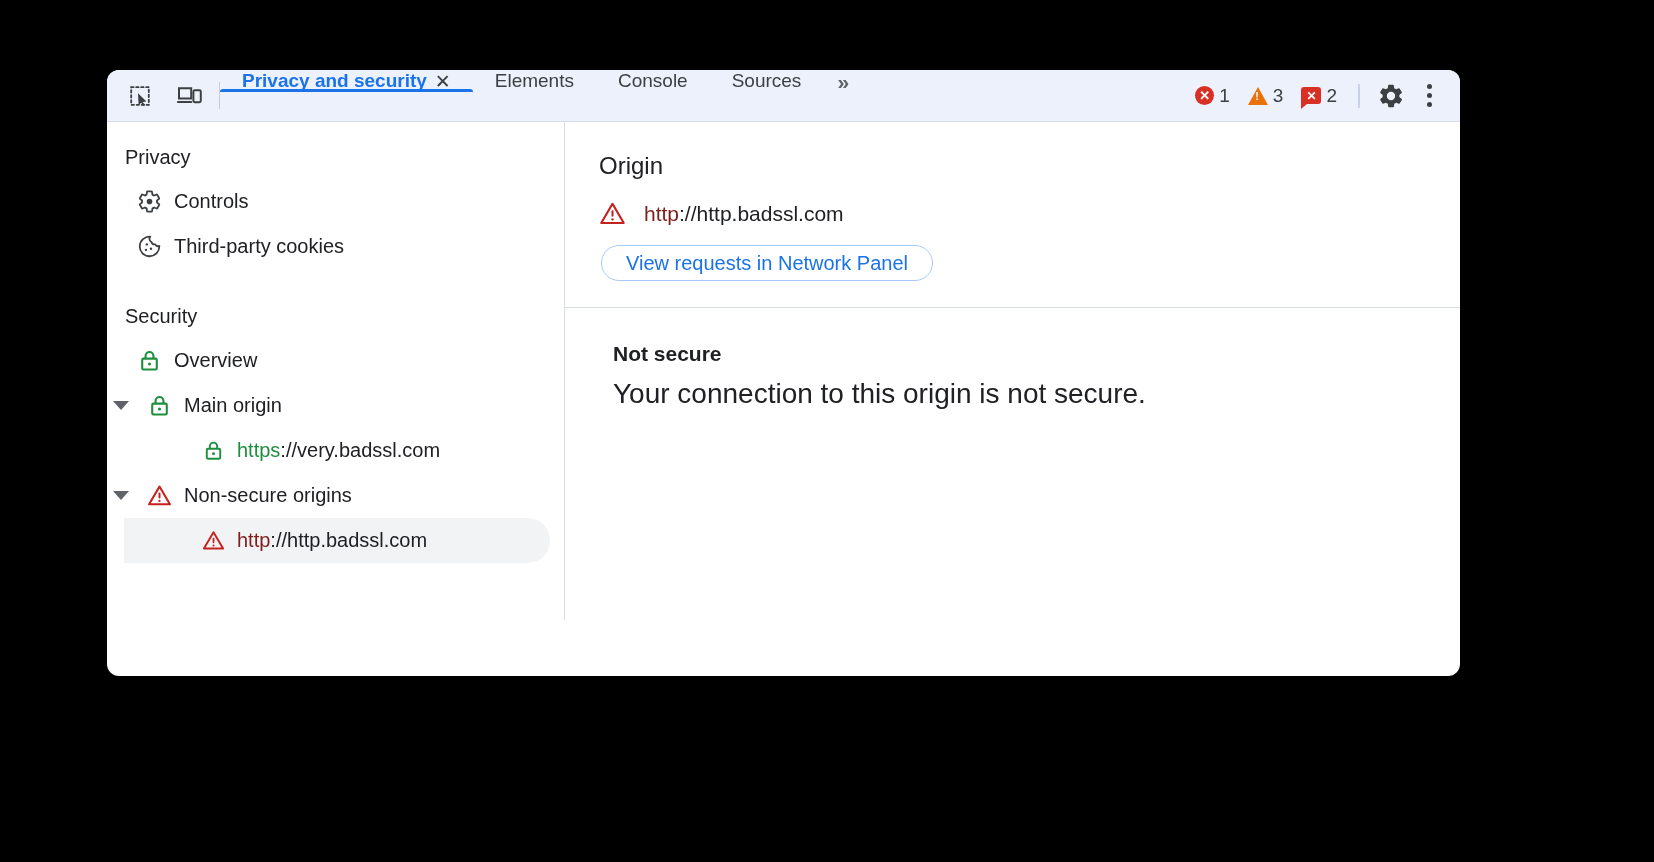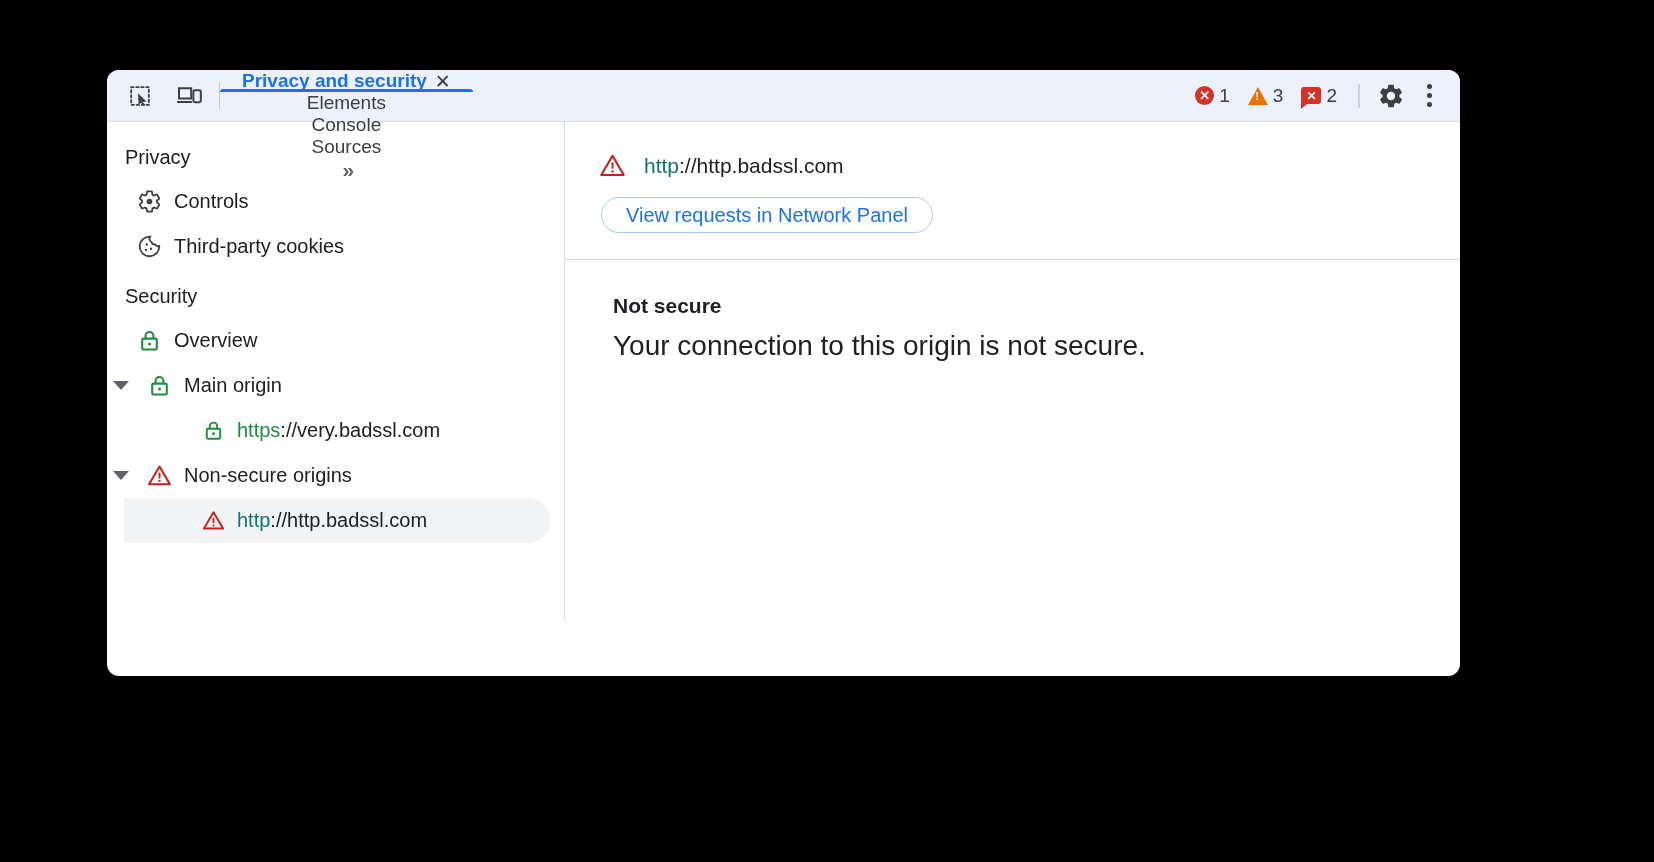--- a/index.html
+++ b/index.html
@@ -62,21 +62,21 @@
     width: 30px; height: 30px;
     display: flex; align-items: center; justify-content: center;
     border-radius: 4px;
   }
   .vdiv {
     width: 1px; background: #c5cbdb;
     margin: 12px 0;
     flex: 0 0 1px;
   }
 
-  .tabs { display: flex; align-items: center; flex-direction: column; }
+  .tabs { display: flex; align-items: flex-start; }
   .tab {
     display: flex; align-items: center; gap: 10px;
     padding: 0 22px;
     font-size: 19px;
     color: #3c4043;
     position: relative;
     white-space: nowrap;
   }
   .tab.active { color: #1a73e8; font-weight: bold; }
   .tab.active::after {
@@ -173,21 +173,21 @@
     border-right: 1px solid #d7dce8;
     padding: 24px 0 0 0;
     overflow: hidden;
   }
   .group-title {
     font-size: 20px;
     color: #202124;
     padding: 0 0 0 18px;
     margin-bottom: 10px;
   }
-  .group-title.second { margin-top: 16px; }
+  .group-title.second { margin-top: 36px; }
 
   .row {
     display: flex; align-items: center;
     height: 45px;
     padding-left: 18px;
     gap: 12px;
     font-size: 20px;
     color: #202124;
     white-space: nowrap;
   }
@@ -201,21 +201,21 @@
     border-right: 8px solid transparent;
     border-top: 9px solid #5f6368;
     flex: 0 0 auto;
     margin-left: -24px;
     margin-right: 6px;
   }
 
   .ico { flex: 0 0 auto; display: flex; align-items: center; justify-content: center; }
 
   .url-green .scheme { color: #1e8e3e; }
-  .url-red   .scheme { color: #0f766e; }
+  .url-red   .scheme { color: #7f1d1d; }
   .url .rest { color: #202124; }
 
   
   .main { flex: 1; background: #fff; }
   .section { padding: 30px 0 26px 34px; }
   .section.bordered { border-top: 1px solid #d7dce8; }
   .sec-title {
     font-size: 24px;
     color: #202124;
     margin-bottom: 20px;
@@ -415,20 +415,21 @@
           </svg>
         </span>
         <span><span class="scheme">http</span><span class="rest">://http.badssl.com</span></span>
       </div>
 
     </div>
 
     <div class="main">
 
       <div class="section">
+        <div class="sec-title">Origin</div>
 
         <div class="origin-line url url-red">
           <span class="ico">
             <svg width="27" height="27" viewBox="0 0 24 24">
               <path d="M12 3.4 L22 20.4 H2 Z" fill="none" stroke="#c5221f" stroke-width="1.9" stroke-linejoin="round"></path>
               <rect x="11.1" y="9.2" width="1.8" height="5.6" rx=".9" fill="#c5221f"></rect>
               <circle cx="12" cy="17.2" r="1.05" fill="#c5221f"></circle>
             </svg>
           </span>
           <span><span class="scheme">http</span><span class="rest">://http.badssl.com</span></span>

